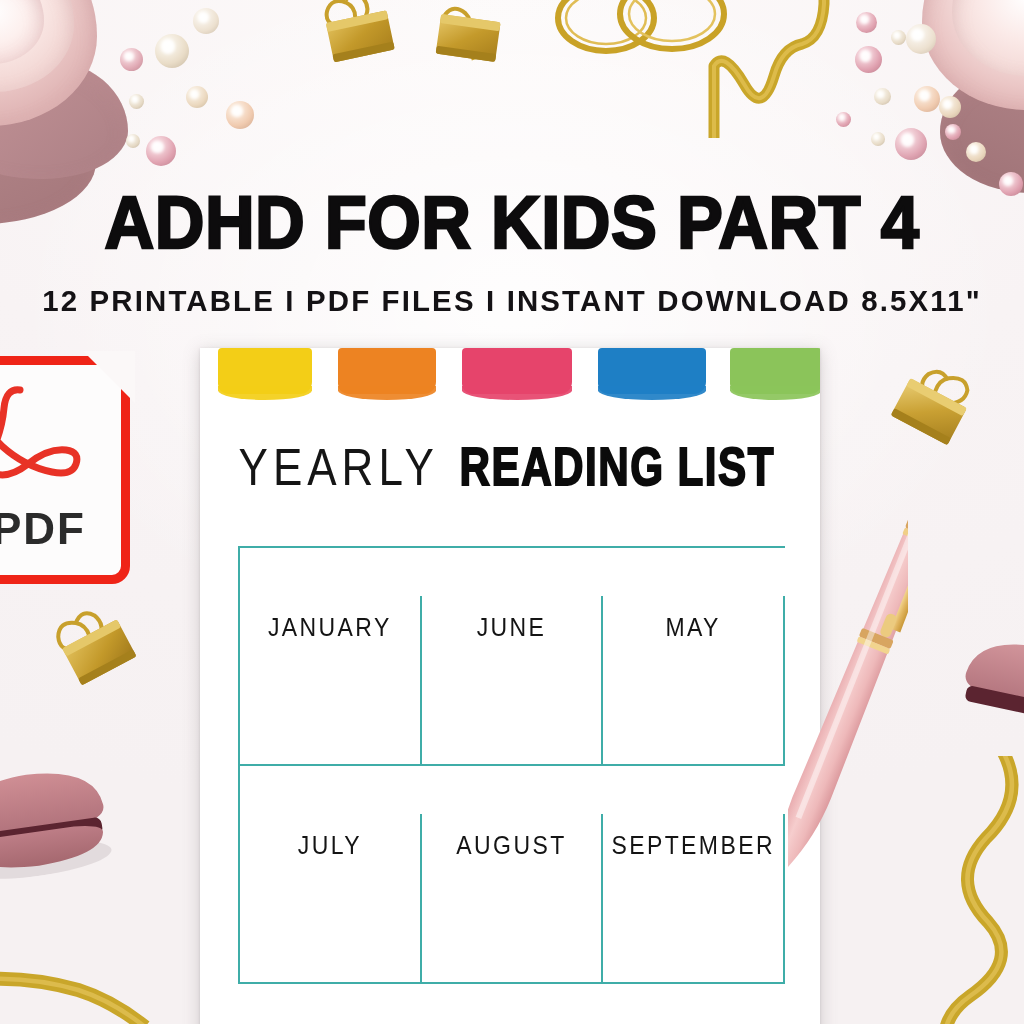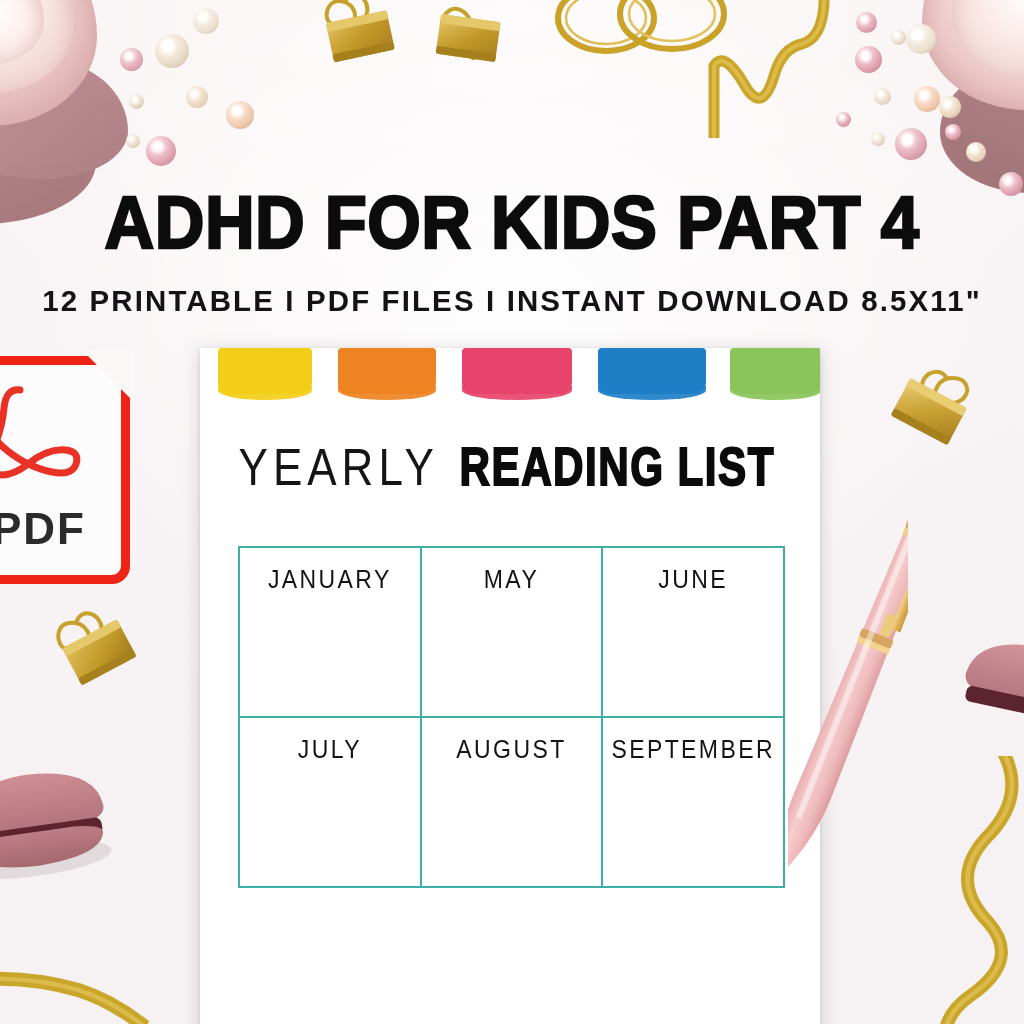--- a/index.html
+++ b/index.html
@@ -117,20 +117,21 @@
     position:absolute;left:38px;top:198px;width:545px;
     border-left:2.5px solid #3fada8;border-top:2.5px solid #3fada8;
     display:grid;grid-template-columns:repeat(3,1fr);
   }
   .month-cell{
     height:170px;
     border-right:2.5px solid #3fada8;border-bottom:2.5px solid #3fada8;
     box-sizing:border-box;
     display:flex;align-items:flex-start;justify-content:center;
     padding-top:18px;
+    margin-top:48px;
   }
   .month-label{
     font-family:"Liberation Sans", sans-serif;
     font-size:23px;letter-spacing:2.4px;color:#141414;font-weight:400;
     transform:scaleY(1.16);white-space:nowrap;
   }
 
   
   .pen{position:absolute;left:788px;top:498px;width:120px;height:410px;z-index:42;}
 </style>
@@ -341,24 +342,24 @@
 
     <div class="paper-title">
       <span class="pt-light">YEARLY</span><span class="pt-bold">READING LIST</span>
     </div>
 
     <div class="month-grid">
       <div class="month-cell">
           <span class="month-label">JANUARY</span>
         </div>
       <div class="month-cell">
+          <span class="month-label">JUNE</span>
+        </div>
+      <div class="month-cell">
           <span class="month-label">MAY</span>
-        </div>
-      <div class="month-cell">
-          <span class="month-label">JUNE</span>
         </div>
       <div class="month-cell">
           <span class="month-label">JULY</span>
         </div>
       <div class="month-cell">
           <span class="month-label">AUGUST</span>
         </div>
       <div class="month-cell">
           <span class="month-label">SEPTEMBER</span>
         </div>

